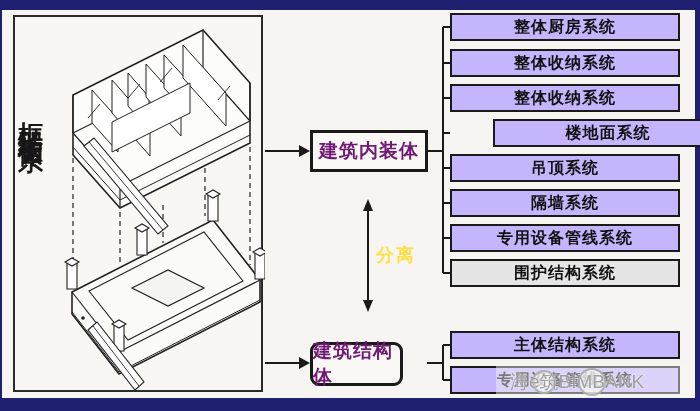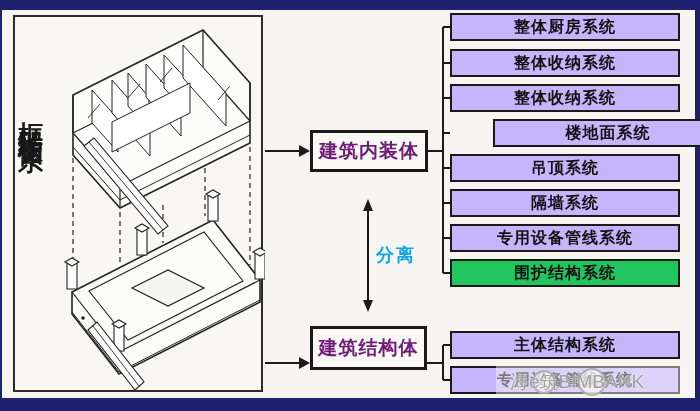--- a/index.html
+++ b/index.html
@@ -9,26 +9,26 @@
   .left-panel{position:absolute;left:13px;top:15px;width:250px;height:377px;
     border:2px solid #2a2a2a;box-sizing:border-box;background:#f8f7f4;}
   .v-title{position:absolute;left:18px;top:102px;writing-mode:vertical-rl;text-orientation:upright;
     font-size:25px;font-weight:700;color:#181818;letter-spacing:5px;line-height:1;}
   .drawing{position:absolute;left:13px;top:15px;width:252px;height:375px;}
   .connectors{position:absolute;left:0;top:0;width:700px;height:411px;pointer-events:none;}
   .asm-box{position:absolute;border:3px solid #1a1a1a;background:#f9f8f5;box-sizing:border-box;
     display:flex;align-items:center;justify-content:center;font-size:19px;font-weight:700;
     color:#701a75;letter-spacing:1px;}
   .asm-top{left:310px;top:130px;width:118px;height:42px;}
-  .asm-bottom{left:310px;top:326px;width:117px;height:44px;}
+  .asm-bottom{left:310px;top:342px;width:93px;height:44px;border-radius:9px;}
   .sys-box{position:absolute;left:450px;width:230px;height:28px;border:2px solid #1a1a1a;
     background:#c4b5fd;box-sizing:border-box;display:flex;align-items:center;justify-content:center;
     font-size:16px;font-weight:700;color:#111;letter-spacing:1px;}
-  .sys-box.highlight{background:#22c55e;}
-  .sep-label{position:absolute;left:376px;top:243px;font-size:18px;font-weight:700;color:#0ea5e9;
+  .sys-box.highlight{background:#e5e5e5;}
+  .sep-label{position:absolute;left:376px;top:243px;font-size:18px;font-weight:700;color:#fde047;
     letter-spacing:2px;}
   .watermark{position:absolute;left:496px;top:366px;width:192px;height:28px;z-index:5;
     background:rgba(248,248,244,0.45);}
   .wm-circle{position:absolute;border:2px solid rgba(165,165,165,0.85);border-radius:50%;
     background:rgba(250,250,248,0.65);}
   .wm-c1{left:36px;top:4px;width:20px;height:20px;}
   .wm-c2{left:82px;top:2px;width:24px;height:24px;}
   .wm-text{position:absolute;left:14px;top:3px;font-size:19px;font-weight:400;
     color:rgba(150,150,150,0.9);text-shadow:0 0 2px #fff;white-space:nowrap;letter-spacing:0;}
 </style>

